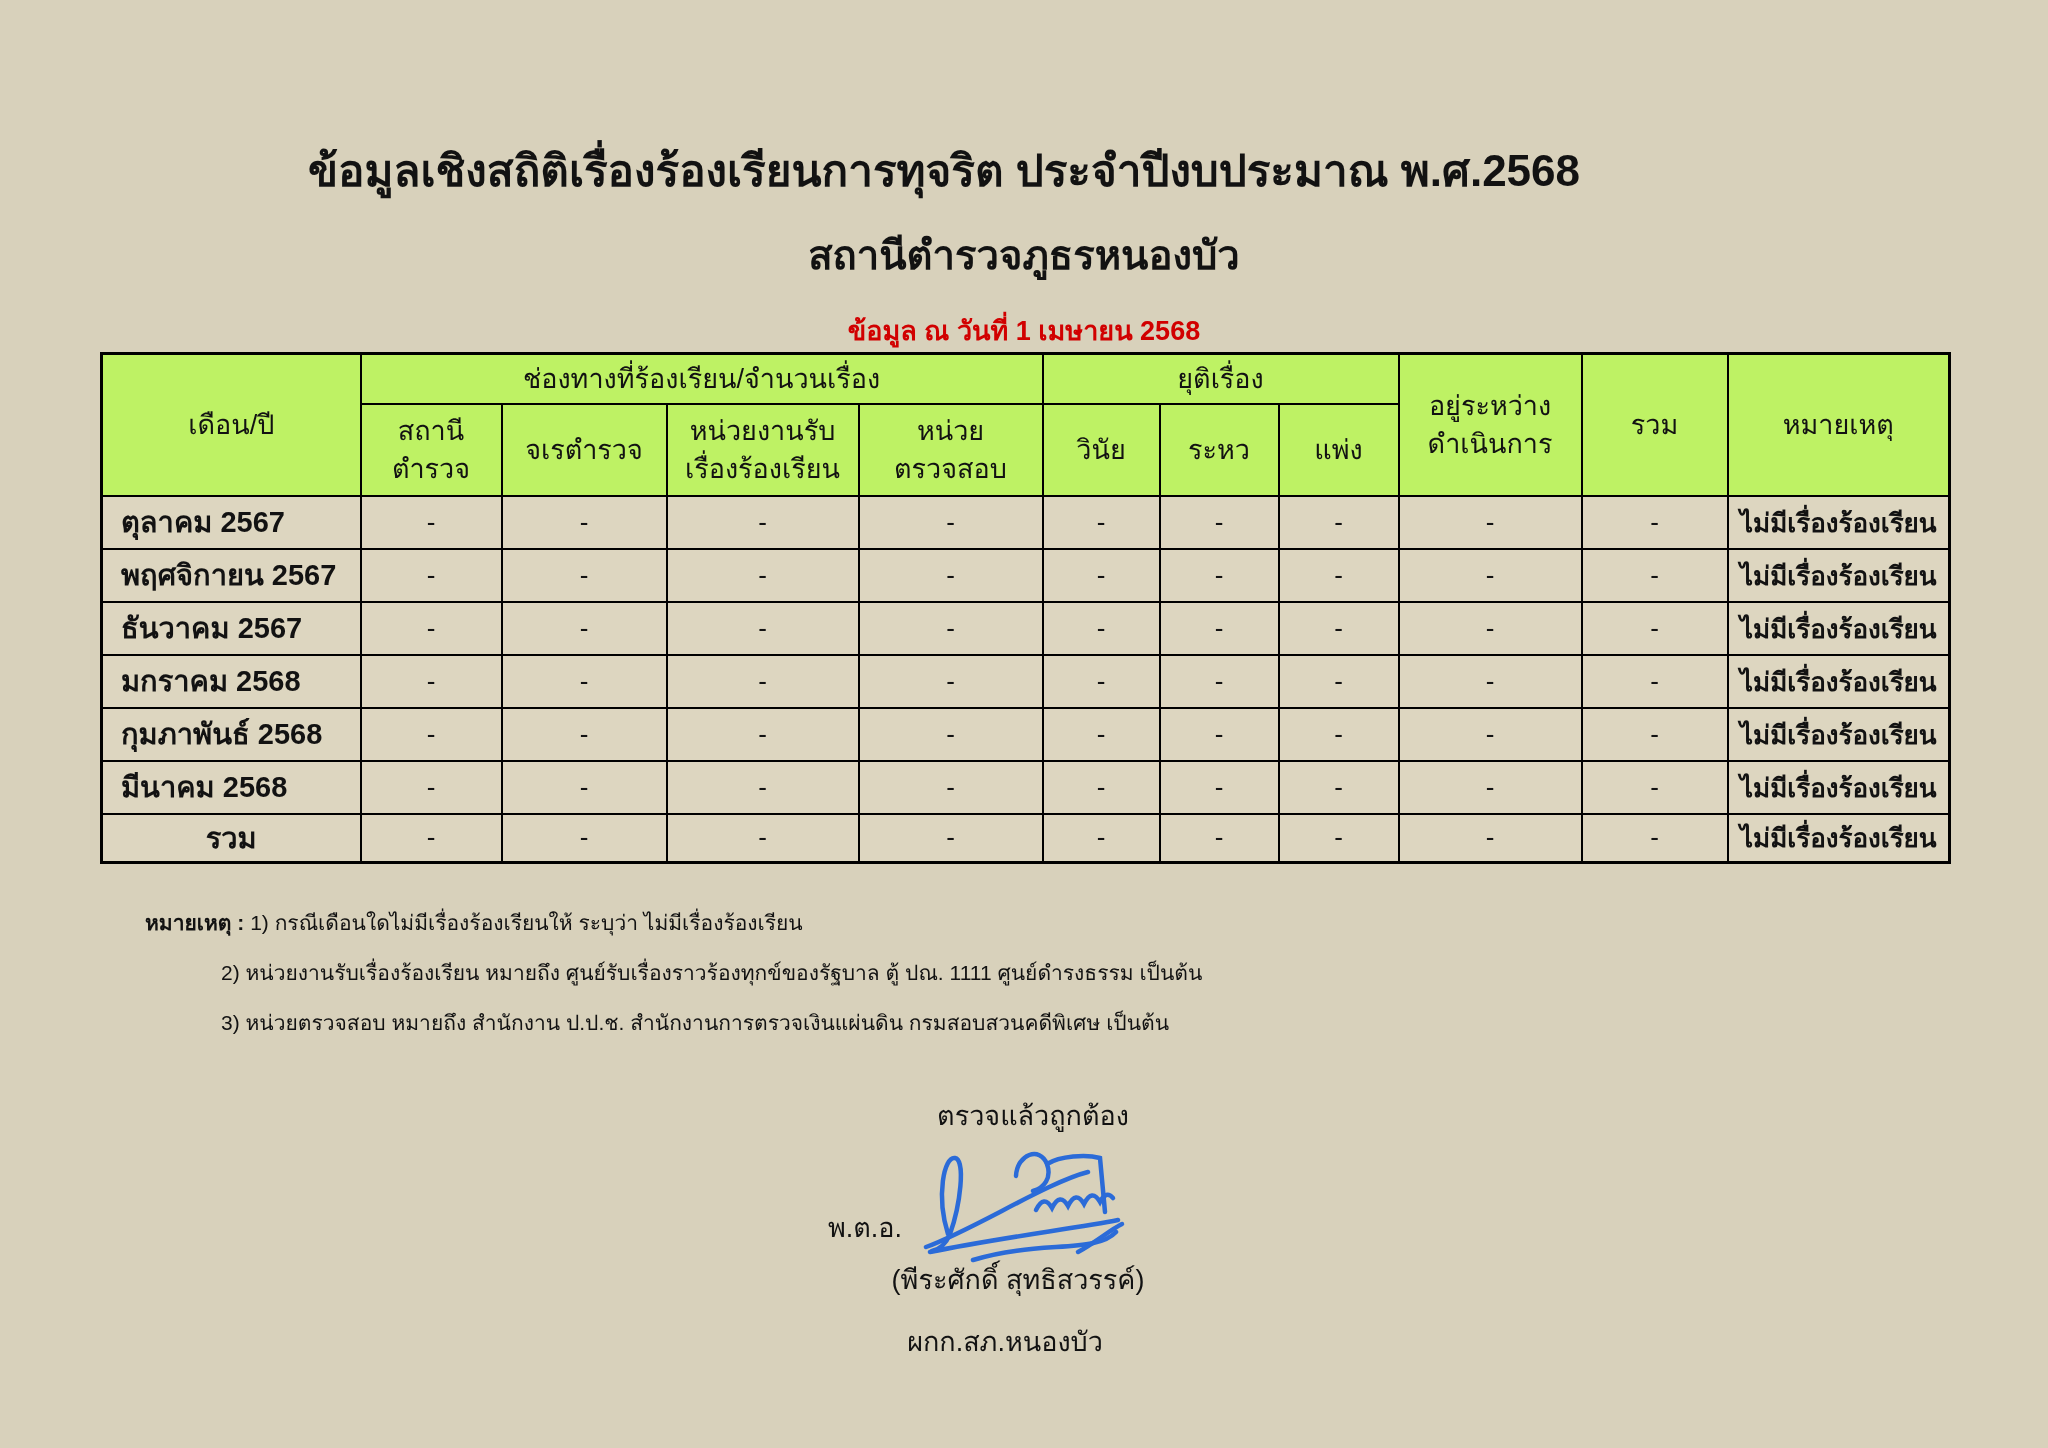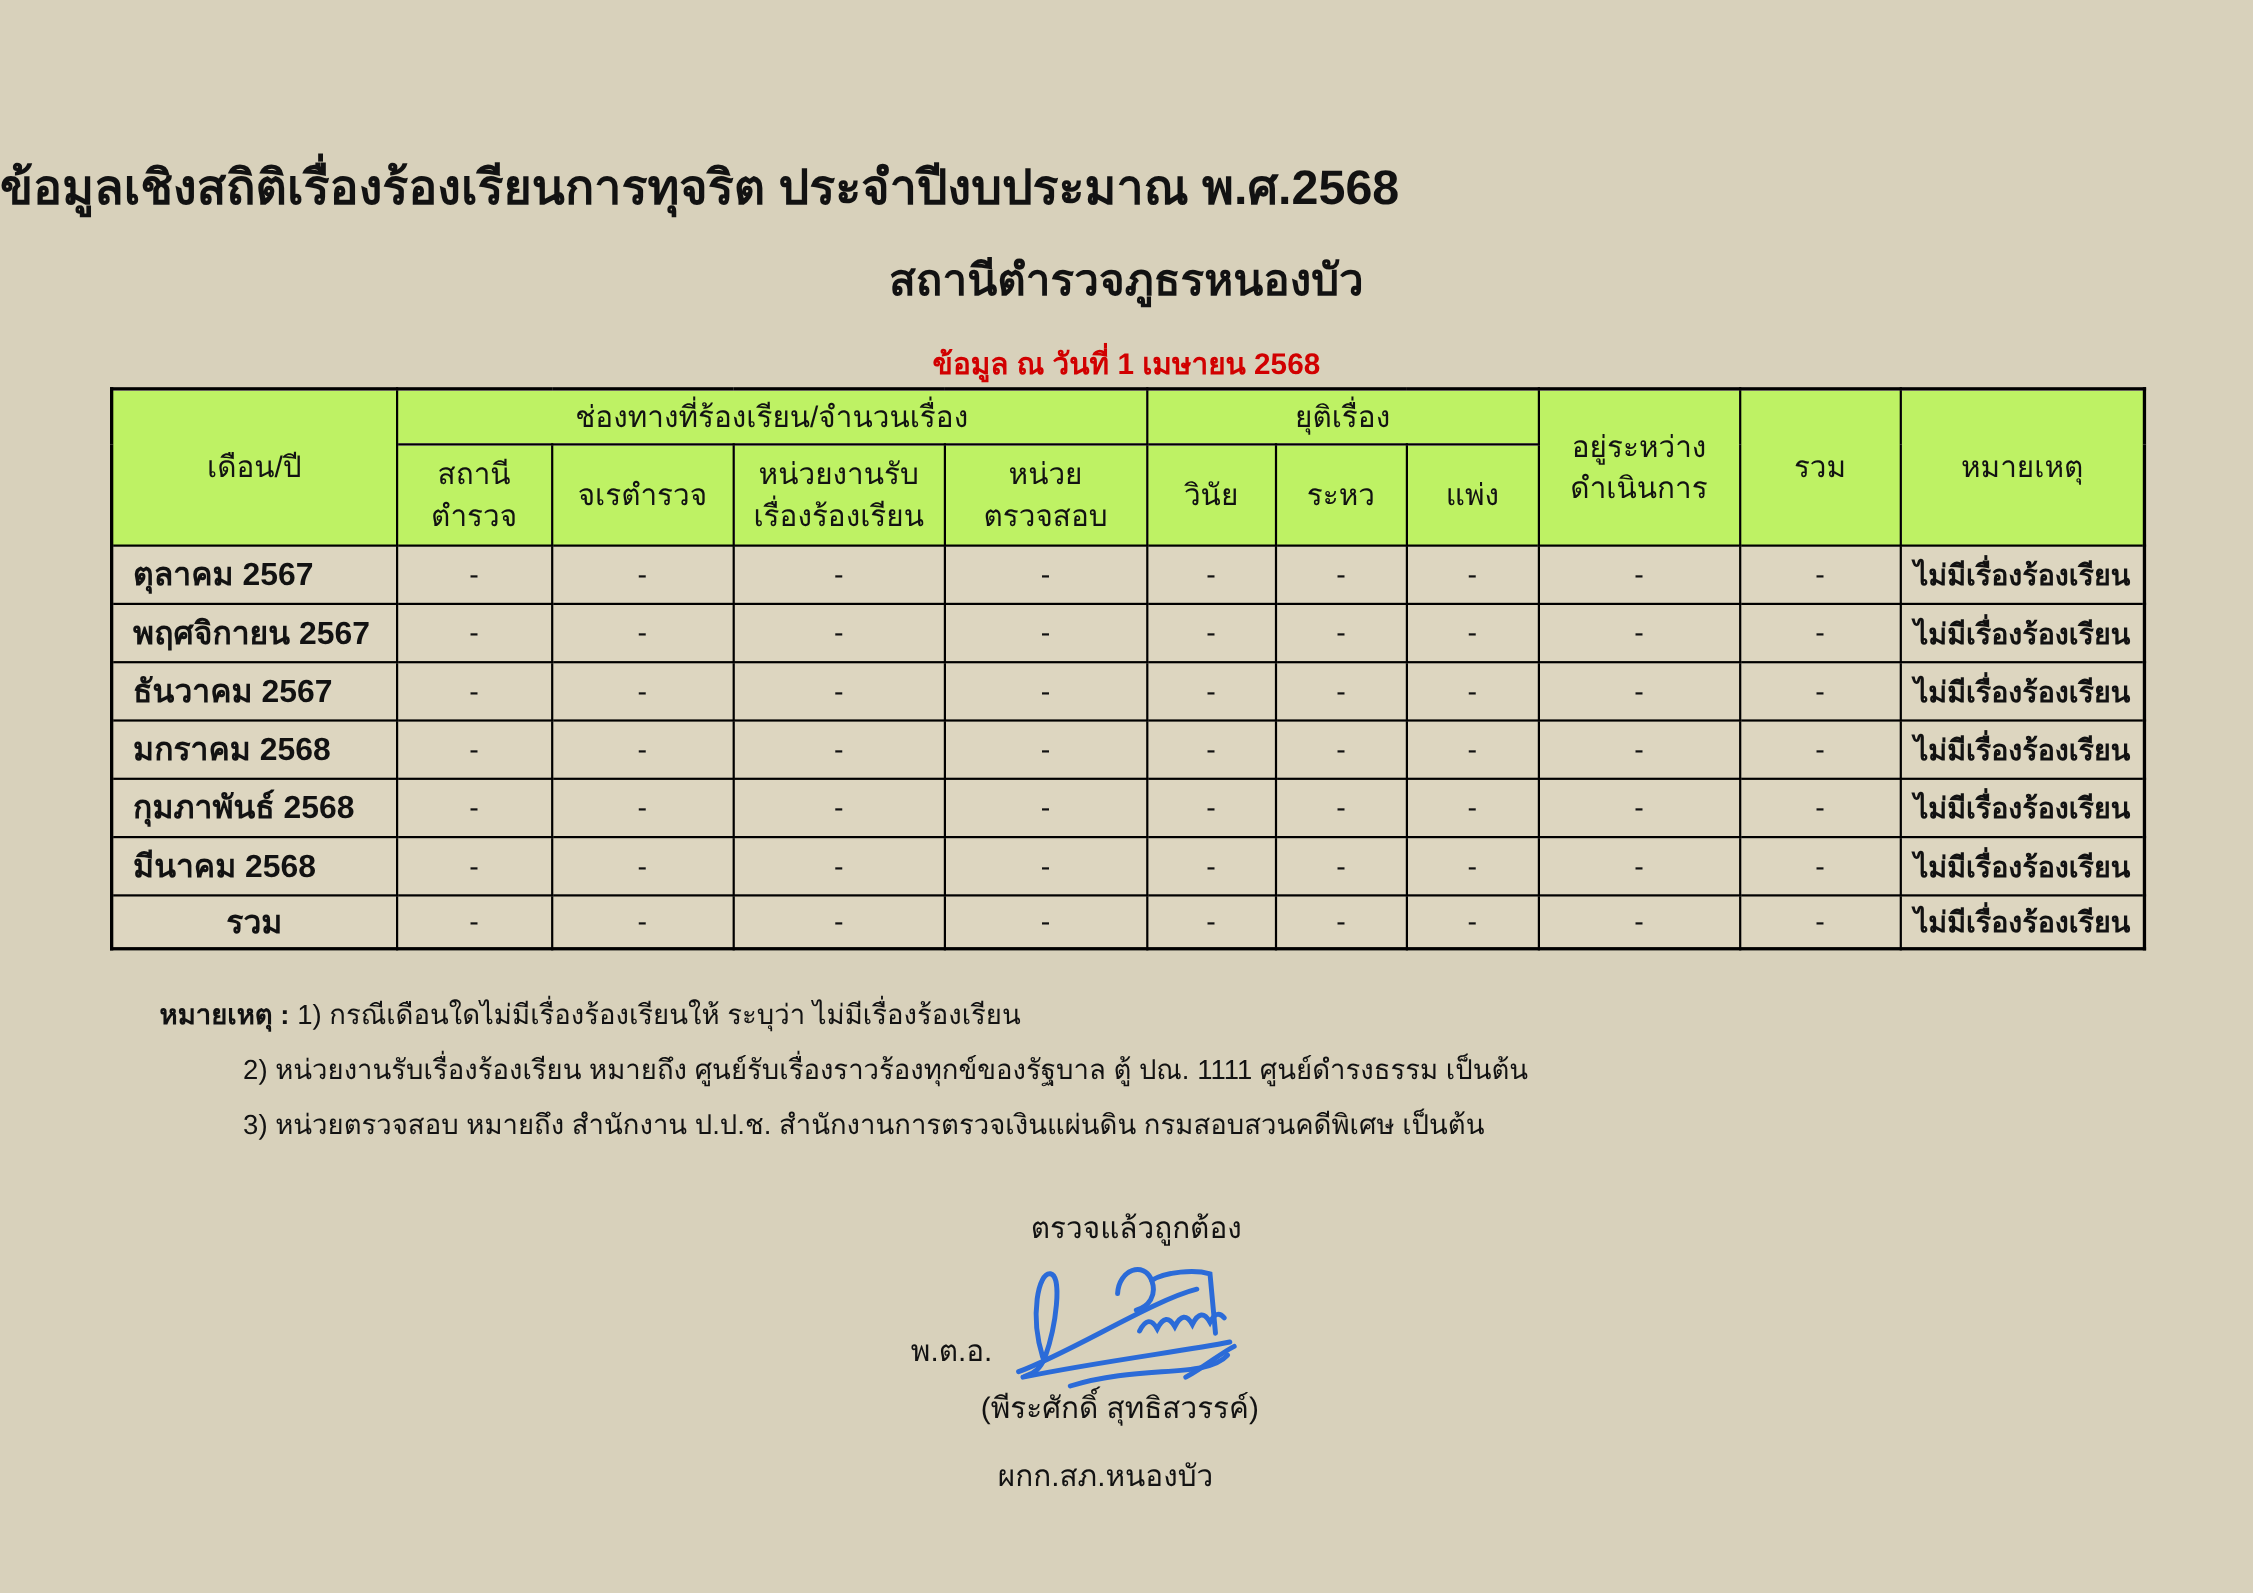--- a/index.html
+++ b/index.html
@@ -6,21 +6,21 @@
   body{
     width:2048px;height:1448px;
     background:#d8d1bb;
     position:relative;
     overflow:hidden;
     font-family:"Liberation Sans",sans-serif;
     color:#121212;
   }
   .page-title{
     position:absolute;top:140px;left:0;width:1888px;
-    font-size:44px;font-weight:700;line-height:62px;
+    text-align:center;font-size:44px;font-weight:700;line-height:62px;
   }
   .page-subtitle{
     position:absolute;top:226px;left:0;width:2048px;
     text-align:center;font-size:40px;font-weight:700;line-height:58px;
   }
   .as-of{
     position:absolute;top:312px;left:0;width:2048px;
     text-align:center;font-size:27px;font-weight:700;color:#d10000;line-height:38px;
   }
   .stat-table{
@@ -52,21 +52,21 @@
   td.total-cell{
     text-align:center;padding-left:0;
     font-weight:700;font-size:29px;
   }
   td.value-cell{font-size:26px;}
   td.remark-cell{
     font-weight:700;font-size:26px;white-space:nowrap;
   }
   .notes{
     position:absolute;top:898px;left:145px;
-    font-size:25px;line-height:50px;white-space:nowrap;
+    font-size:21px;line-height:50px;white-space:nowrap;
   }
   .notes .note-label{font-weight:700;}
   .notes .note-line{padding-left:76px;}
   .notes .note-line.first{padding-left:0;}
   .signature-block{
     position:absolute;top:1096px;left:0;width:2048px;height:300px;
   }
   .sig-verified{
     position:absolute;top:0;left:0;width:2066px;
     text-align:center;font-size:27px;line-height:40px;

